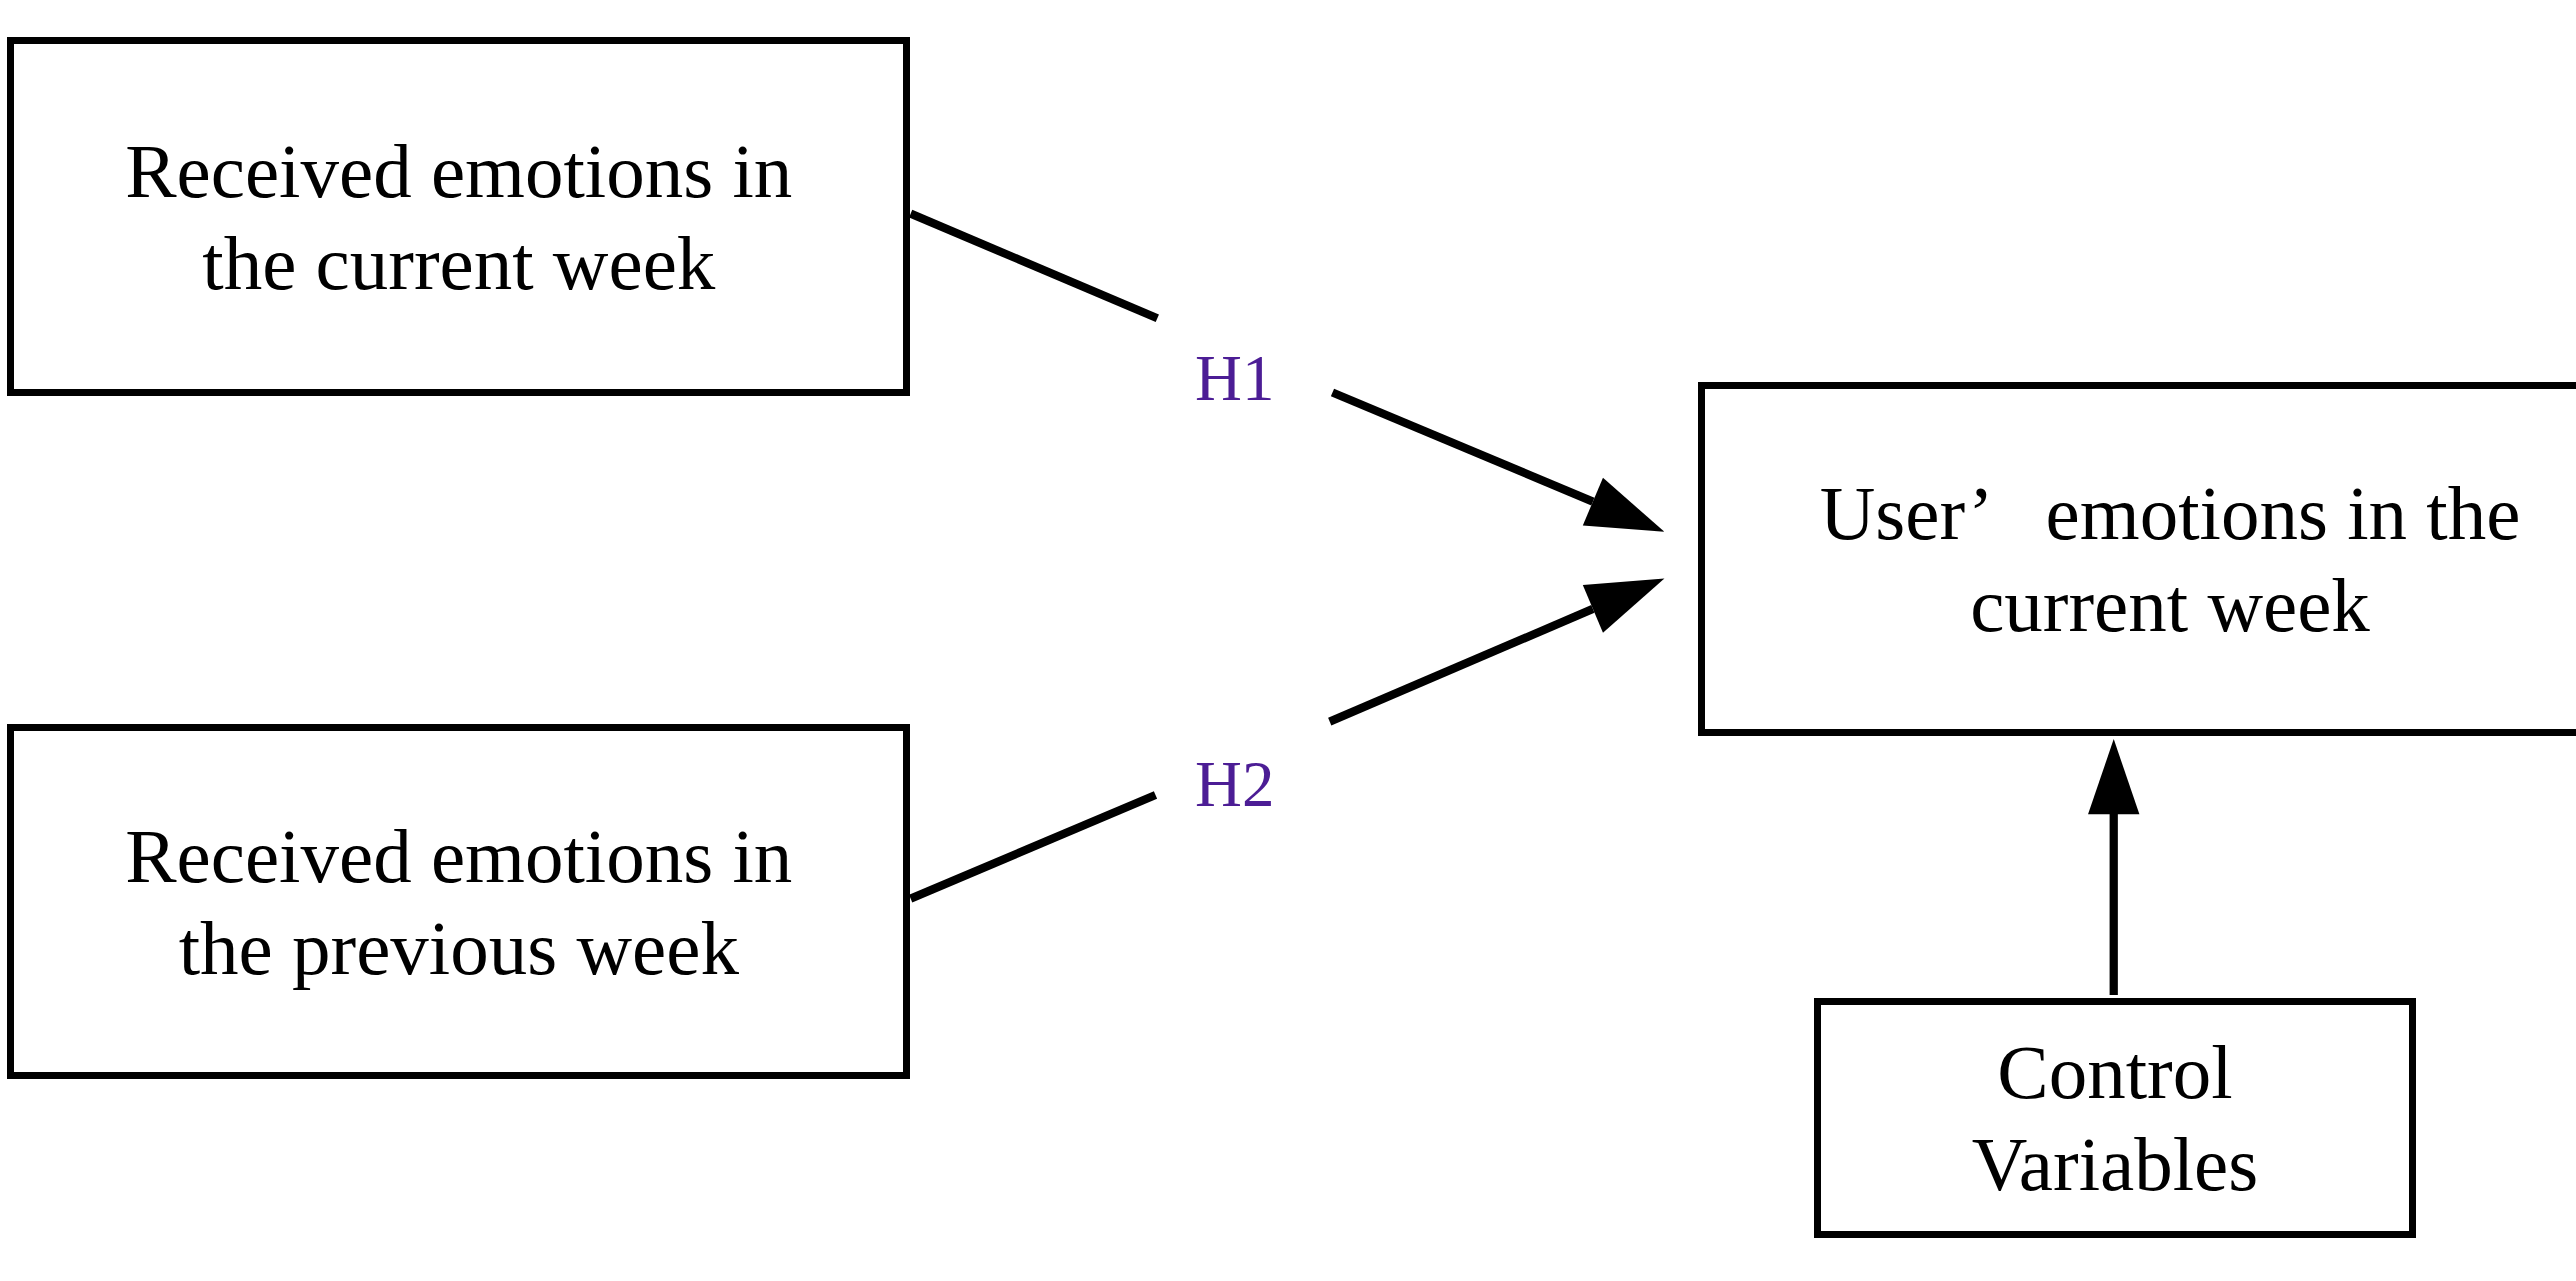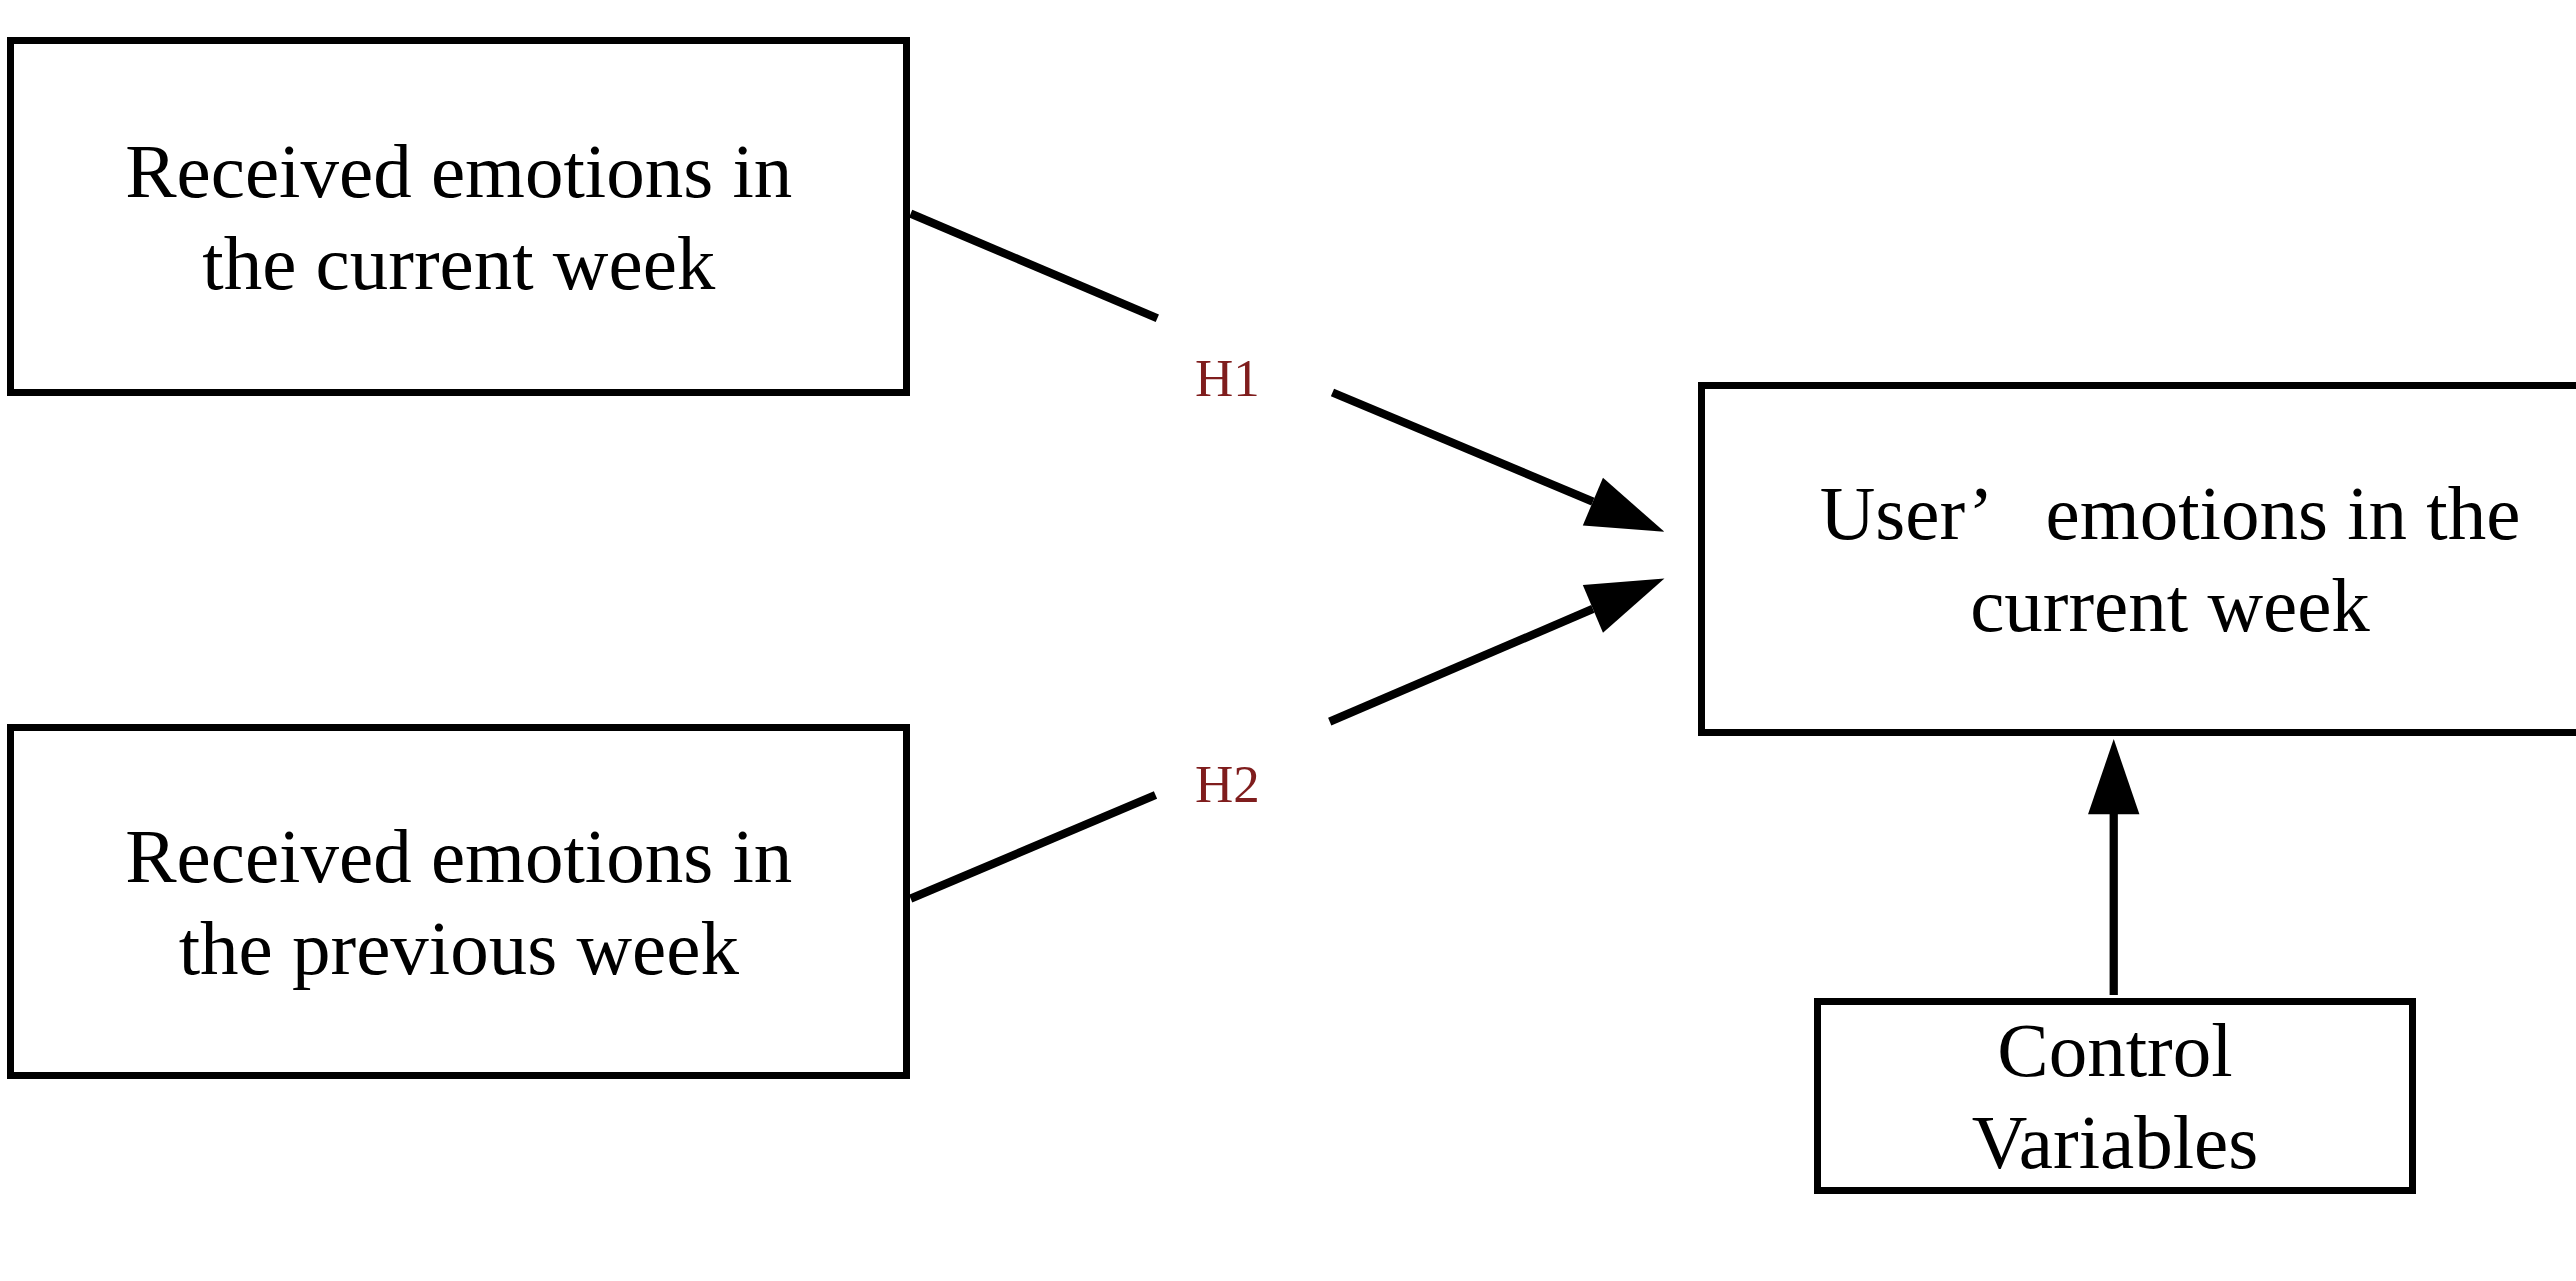--- a/index.html
+++ b/index.html
@@ -38,27 +38,27 @@
   .node-label {
     font-size: 77px;
     line-height: 92px;
     text-align: center;
     white-space: pre-wrap;
     color: #000000;
   }
   .box-received-current  { left: 7.3px;    top: 37px;   width: 903px; height: 359px; }
   .box-received-previous { left: 7.3px;    top: 724px;  width: 903px; height: 355px; }
   .box-user-emotions     { left: 1666px; top: 382px;  width: 944px; height: 354px; margin-left: 32px; }
-  .box-control-variables { left: 1814px; top: 998px; width: 602px; height: 196px; }
+  .box-control-variables { left: 1814px; top: 998px; width: 602px; height: 240px; }
   .path-label {
     position: absolute;
-    font-size: 53px;
+    font-size: 65px;
     line-height: 84px;
     white-space: nowrap;
-    color: #7f1d1d;
+    color: #4c1d95;
   }
   .label-h1 { left: 1195px; top: 336px; }
   .label-h2 { left: 1195px; top: 742px; text-align: center; }
 </style>
 </head>
 <body>
 
 <div class="canvas">
 
   <svg class="arrow-layer" viewBox="0 0 2809 1397" xmlns="http://www.w3.org/2000/svg">

